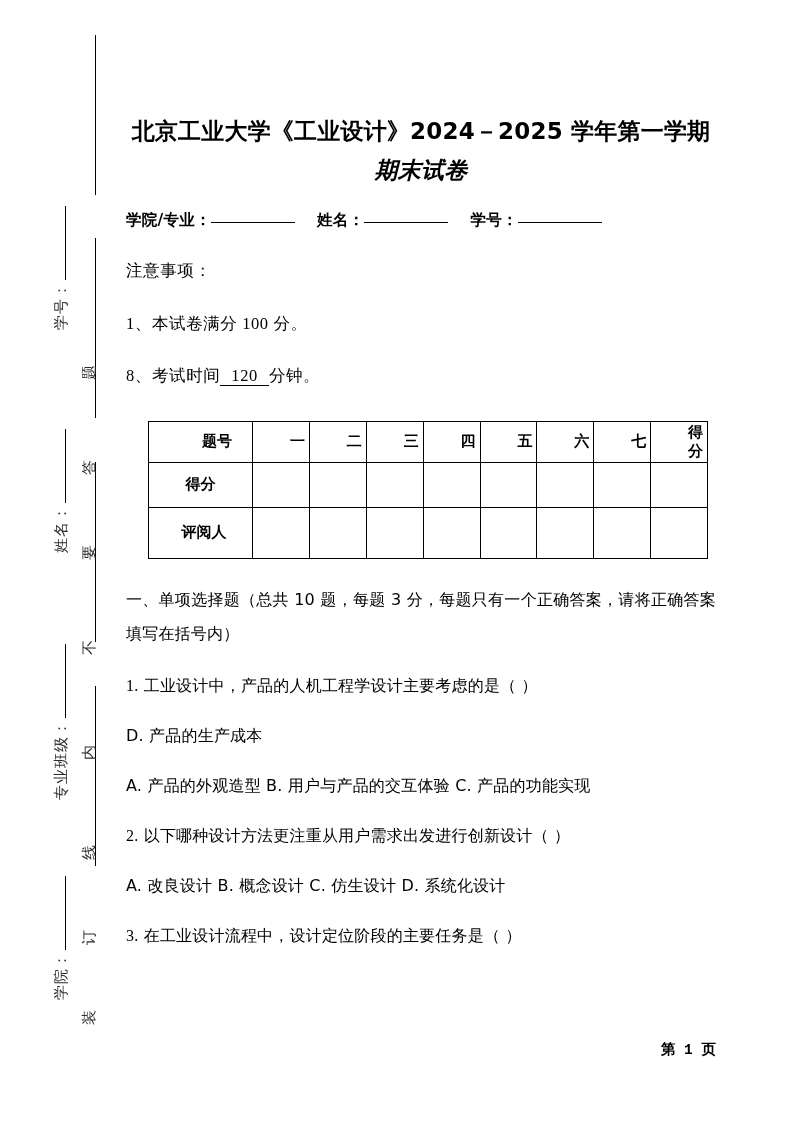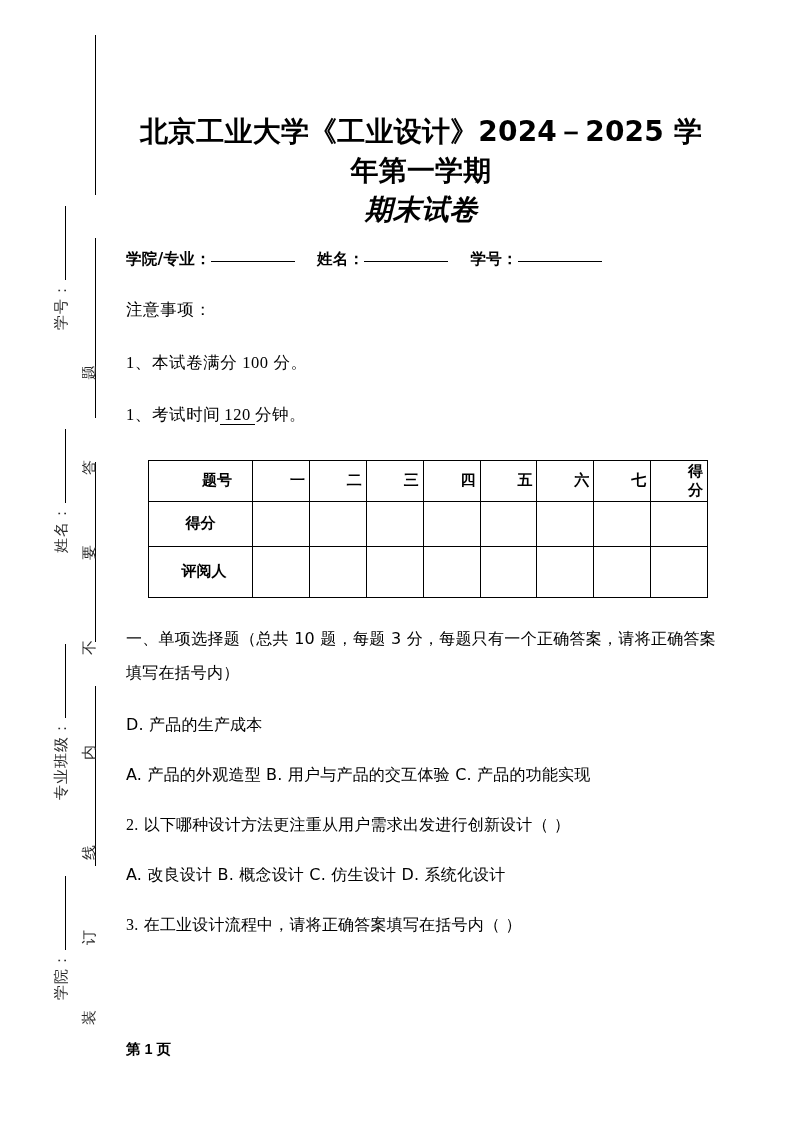--- a/index.html
+++ b/index.html
@@ -62,21 +62,21 @@
     left: 126px;
     top: 0;
     width: 590px;
   }
 
   .doc-title {
     margin: 0;
     padding-top: 112px;
     font-family: "DejaVu Sans", "Liberation Sans", sans-serif;
     font-weight: bold;
-    font-size: 28px;
+    font-size: 23px;
     line-height: 39px;
     text-align: center;
     letter-spacing: 0.2px;
   }
   .doc-title .line2 { display: block; font-style: italic; }
 
   .id-line {
     margin: 20px 0 0 0;
     font-family: "DejaVu Sans", "Liberation Sans", sans-serif;
     font-weight: bold;
@@ -96,21 +96,21 @@
     margin: 0;
     font-size: 16.5px;
     line-height: 1;
     letter-spacing: 0.6px;
     color: #000000;
   }
   .notes-head { margin-top: 32px; }
   .note-item  { margin-top: 36px; }
   .note-item .u {
     border-bottom: 1px solid #000;
-    padding: 0 4px;
+    padding: 0 11px;
   }
 
   
   #score-table {
     margin-top: 36px;
     margin-left: 22px;
     width: 560px;
     border-collapse: collapse;
     table-layout: fixed;
   }
@@ -153,22 +153,22 @@
   .q-stem .q-num {
     font-family: "Liberation Serif", "DejaVu Serif", serif;
   }
 
   
   #page-footer {
     position: absolute;
     left: 126px;
     top: 1040px;
     width: 590px;
-    text-align: left;
-    font-family: Liberation Sans, sans-serif;
+    text-align: right;
+    font-family: Liberation Mono, monospace;
     font-weight: bold;
     font-size: 14.5px;
   }
 </style>
 </head>
 <body>
 
 <div id="page">
 
   <div id="binding-margin">
@@ -213,21 +213,21 @@
 
     <div class="id-line">
       <span>学院/专业：</span><span class="blank"></span><span class="gap"></span><span>姓名：</span><span class="blank"></span><span class="gap"></span><span>学号：</span><span class="blank"></span>
     </div>
 
     <p class="notes-head">注意事项：</p>
 
     <p class="note-item">1、本试卷满分 100 分。</p>
 
     <p class="note-item">
-      <span>1、考试时间</span><span class="u">120</span><span>分钟。</span>
+      <span>8、考试时间</span><span class="u">120</span><span>分钟。</span>
     </p>
 
     <table id="score-table">
       <tbody>
         <tr class="r-head">
           <td class="rowhead">题号</td>
           <td>一</td>
           <td>二</td>
           <td>三</td>
           <td>四</td>
@@ -256,30 +256,34 @@
           <td></td>
           <td></td>
           <td></td>
           <td></td>
         </tr>
       </tbody>
     </table>
 
     <p class="section-head">一、单项选择题（总共 10 题，每题 3 分，每题只有一个正确答案，请将正确答案填写在括号内）</p>
 
+    <p class="q-stem">
+      <span class="q-num">1.</span>
+      <span>工业设计中，产品的人机工程学设计主要考虑的是（    ）</span>
+    </p>
     <p class="q-opts">D. 产品的生产成本</p>
     <p class="q-opts">A. 产品的外观造型   B. 用户与产品的交互体验   C. 产品的功能实现</p>
 
     <p class="q-stem">
       <span class="q-num">2.</span>
       <span>以下哪种设计方法更注重从用户需求出发进行创新设计（    ）</span>
     </p>
     <p class="q-opts">A. 改良设计   B. 概念设计   C. 仿生设计   D. 系统化设计</p>
 
     <p class="q-stem">
       <span class="q-num">3.</span>
-      <span>在工业设计流程中，请将正确答案填写在括号内（    ）</span>
+      <span>在工业设计流程中，设计定位阶段的主要任务是（    ）</span>
     </p>
   </div>
 
   <div id="page-footer">第 1 页</div>
 
 </div>
 
 </body></html>

